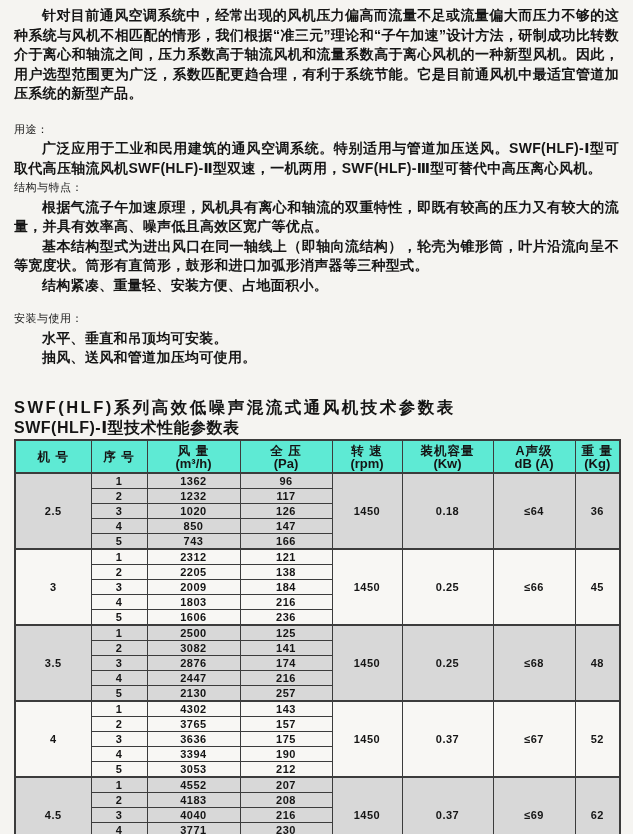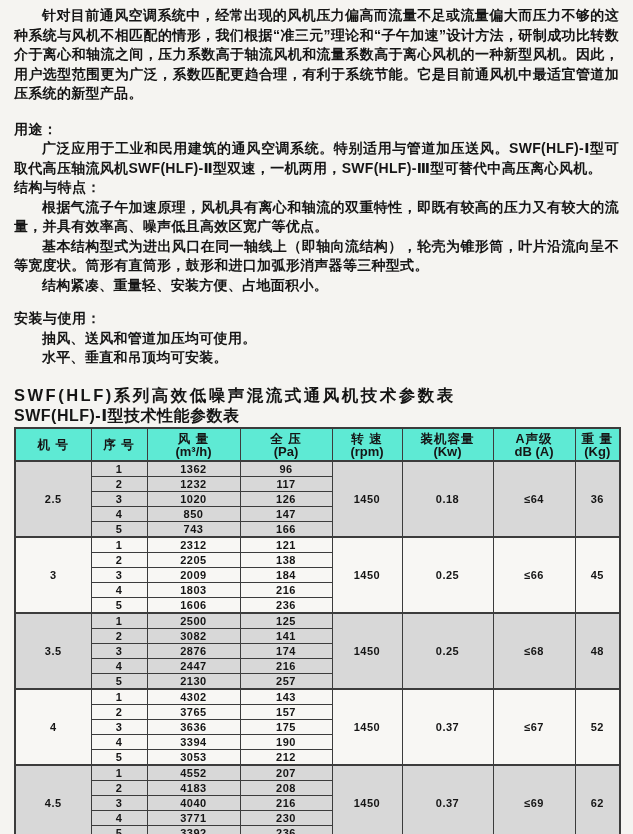--- a/index.html
+++ b/index.html
@@ -17,30 +17,30 @@
     font-size: 14px;
     line-height: 19.5px;
     font-weight: 600;
     text-align: justify;
     letter-spacing: 0.3px;
   }
   .indent { text-indent: 2em; }
 
   .section-heading {
     margin: 0;
-    font-size: 14px;
+    font-size: 11px;
     line-height: 19.5px;
-    font-weight: 700;
+    font-weight: 400;
     letter-spacing: 0.5px;
   }
   .gap-sm { margin-top: 16px; }
   .gap-xs { margin-top: 14px; }
 
   .table-title {
-    margin: 16px 0 0 0;
+    margin: 28px 0 0 0;
     font-size: 16.5px;
     line-height: 22px;
     font-weight: 700;
     letter-spacing: 2.5px;
   }
   .table-subtitle {
     margin: 2px 0 3px 0;
     font-size: 16px;
     line-height: 16px;
     font-weight: 700;
@@ -96,22 +96,22 @@
 
   <h3 class="section-heading gap-sm">用途：</h3>
   <p class="body-text indent">广泛应用于工业和民用建筑的通风空调系统。特别适用与管道加压送风。SWF(HLF)-Ⅰ型可取代高压轴流风机SWF(HLF)-Ⅱ型双速，一机两用，SWF(HLF)-Ⅲ型可替代中高压离心风机。</p>
 
   <h3 class="section-heading">结构与特点：</h3>
   <p class="body-text indent">根据气流子午加速原理，风机具有离心和轴流的双重特性，即既有较高的压力又有较大的流量，并具有效率高、噪声低且高效区宽广等优点。</p>
   <p class="body-text indent">基本结构型式为进出风口在同一轴线上（即轴向流结构），轮壳为锥形筒，叶片沿流向呈不等宽度状。筒形有直筒形，鼓形和进口加弧形消声器等三种型式。</p>
   <p class="body-text indent">结构紧凑、重量轻、安装方便、占地面积小。</p>
 
   <h3 class="section-heading gap-xs">安装与使用：</h3>
+  <p class="body-text indent">水平、垂直和吊顶均可安装。</p>
   <p class="body-text indent">抽风、送风和管道加压均可使用。</p>
-  <p class="body-text indent">水平、垂直和吊顶均可安装。</p>
 
   <h2 class="table-title">SWF(HLF)系列高效低噪声混流式通风机技术参数表</h2>
   <div class="table-subtitle">SWF(HLF)-Ⅰ型技术性能参数表</div>
 
   <table class="spec">
     <colgroup>
       <col class="col-model">
         <col class="col-seq">
         <col class="col-flow">
         <col class="col-pressure">

